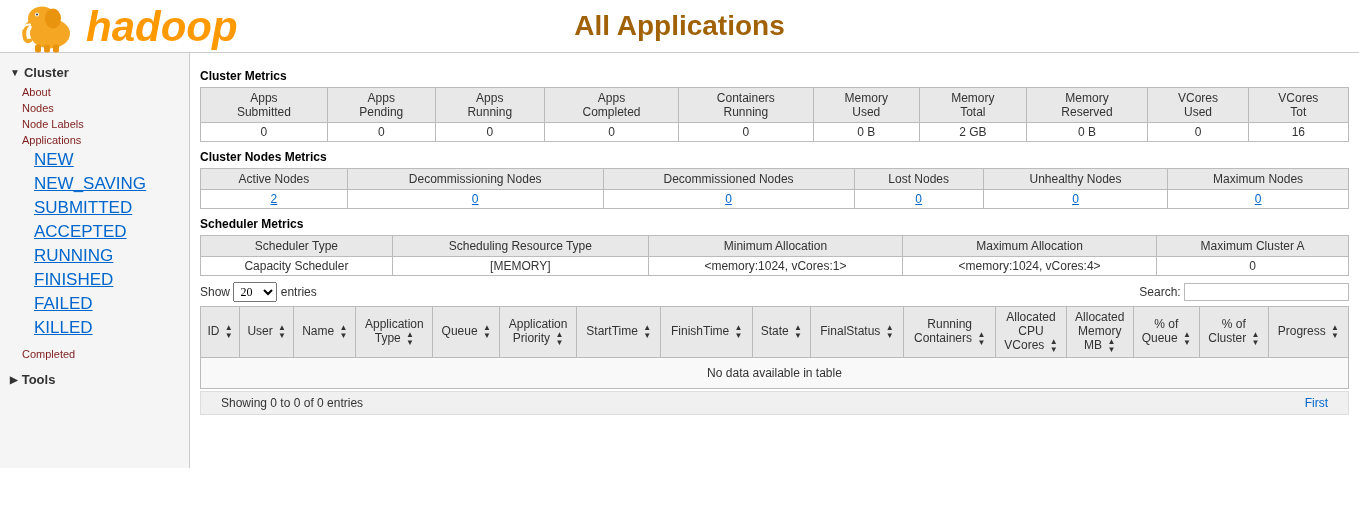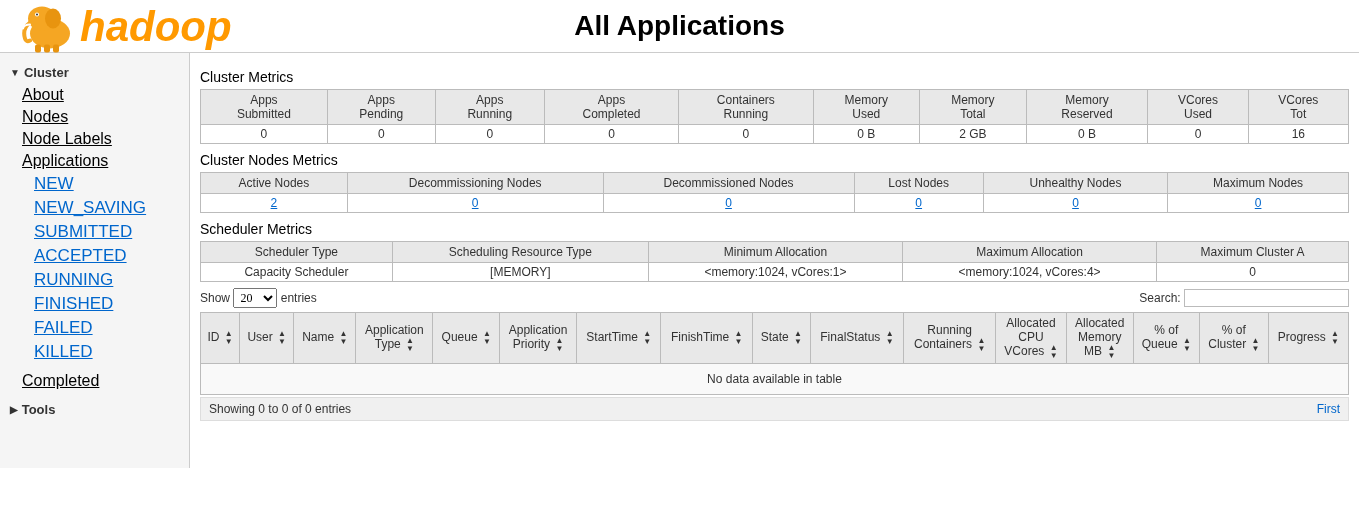--- a/index.html
+++ b/index.html
@@ -20,26 +20,27 @@
       top: 50%;
       transform: translateY(-50%);
       display: flex;
       align-items: center;
     }
     #logo-text {
       font-size: 42px;
       font-weight: bold;
       color: #f90;
       font-style: italic;
+      margin-left: 6px;
       font-family: 'Arial Black', Arial, sans-serif;
     }
     #page-title {
       font-size: 28px;
       font-weight: bold;
-      color: #000000;
+      color: #a16207;
     }
 
     
     #main-layout {
       display: flex;
       height: calc(505px - 90px);
     }
 
     
     #sidebar {
@@ -56,44 +57,43 @@
       padding: 4px 10px;
       font-weight: bold;
       font-size: 13px;
       cursor: pointer;
       color: #333;
     }
     .sidebar-section-header .arrow { margin-right: 4px; font-size: 10px; }
     .sidebar-link {
       display: block;
       padding: 2px 10px 2px 22px;
-      color: #000000;
-      text-decoration: underline;
+      color: #7f1d1d;
       cursor: pointer;
-      font-size: 16px;
+      font-size: 11px;
     }
     .sidebar-sublink {
       display: block;
       padding: 2px 10px 2px 34px;
       color: #0066cc;
       text-decoration: underline;
       cursor: pointer;
       font-size: 17px;
     }
 
     
     #content {
       flex: 1;
       overflow: auto;
       padding: 8px 10px;
     }
 
     .section-title {
-      font-size: 14px;
-      font-weight: normal;
+      font-size: 12px;
+      font-weight: bold;
       margin-bottom: 4px;
       margin-top: 8px;
       color: #000;
     }
 
     
     .metrics-table {
       width: 100%;
       border-collapse: collapse;
       margin-bottom: 6px;
@@ -160,21 +160,21 @@
       padding: 3px 4px;
       text-align: center;
     }
     .no-data-row td {
       text-align: center;
       padding: 8px;
       background: #f9f9f9;
     }
     #showing-info {
       background: #f0f0f0;
-      padding: 4px 8px;
+      padding: 4px 20px;
       border: 1px solid #ddd;
       font-size: 12px;
       display: flex;
       justify-content: space-between;
       align-items: center;
       margin-top: 2px;
     }
 
     
     .elephant-svg { width: 60px; height: 55px; }

